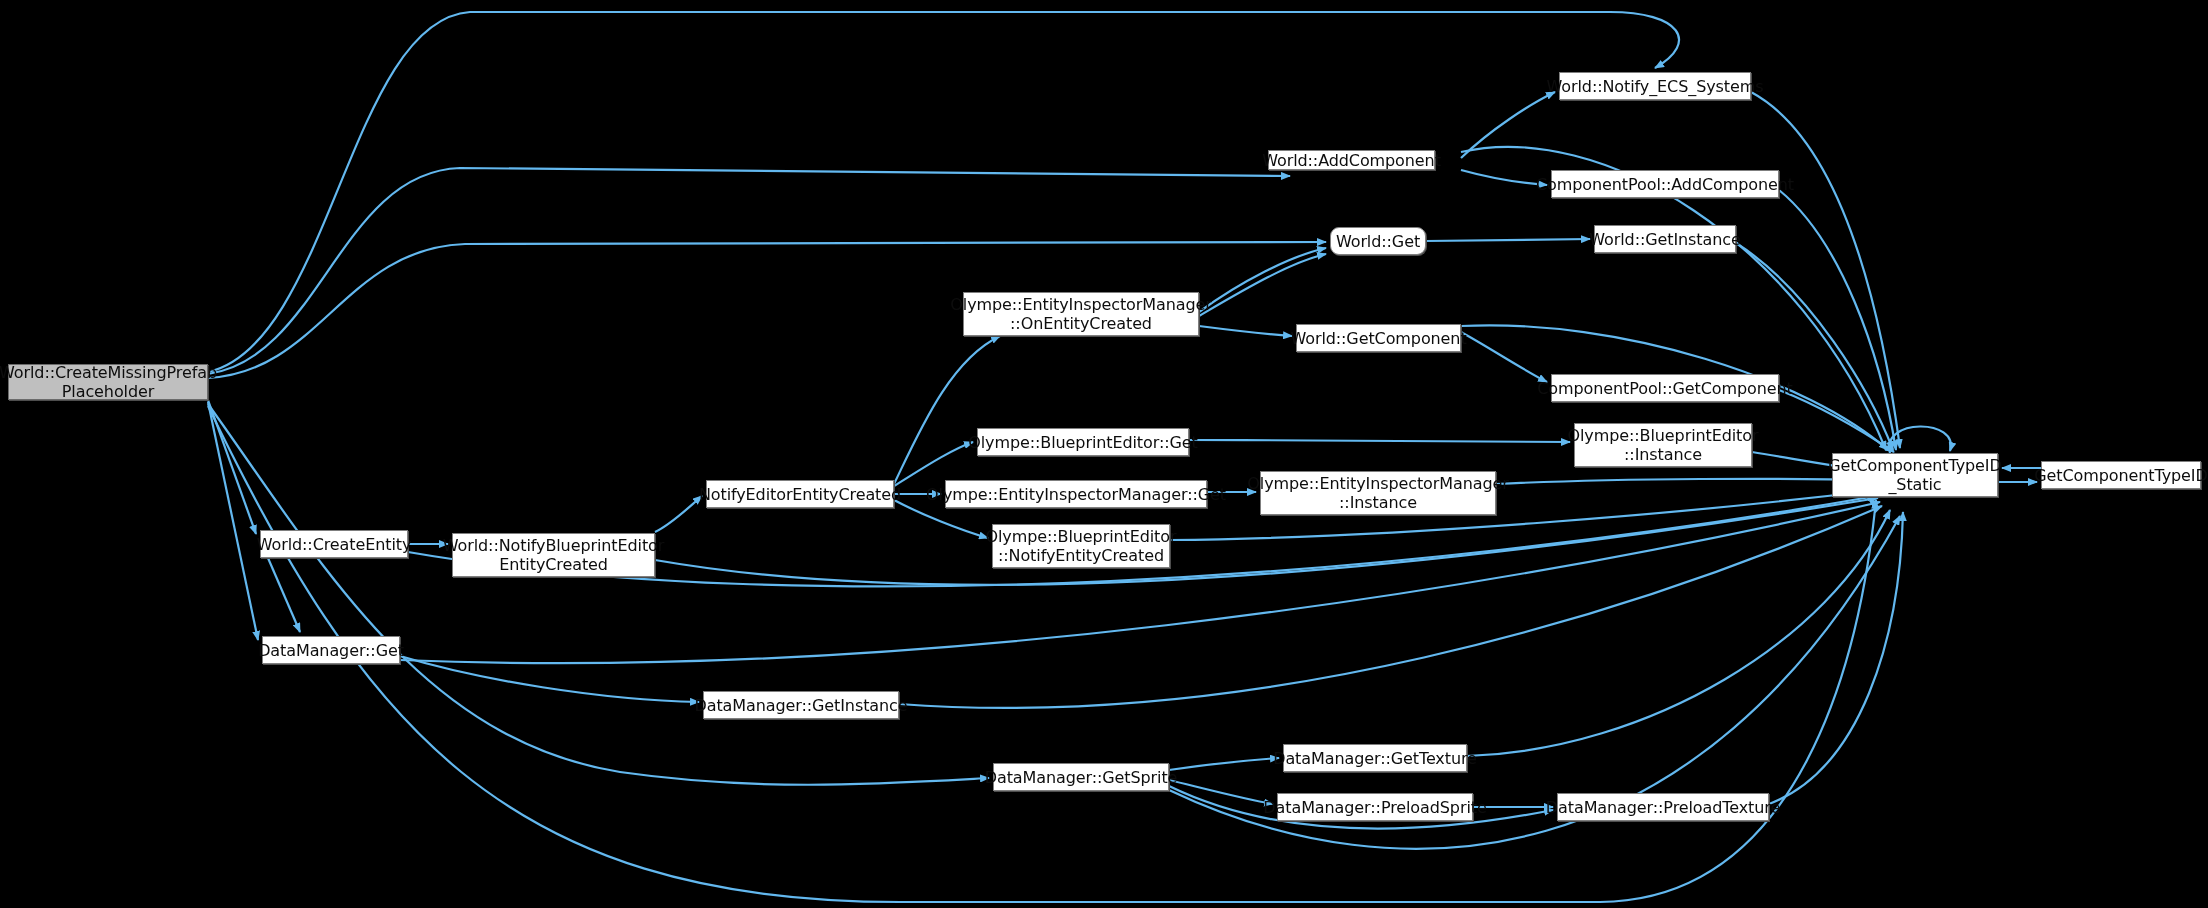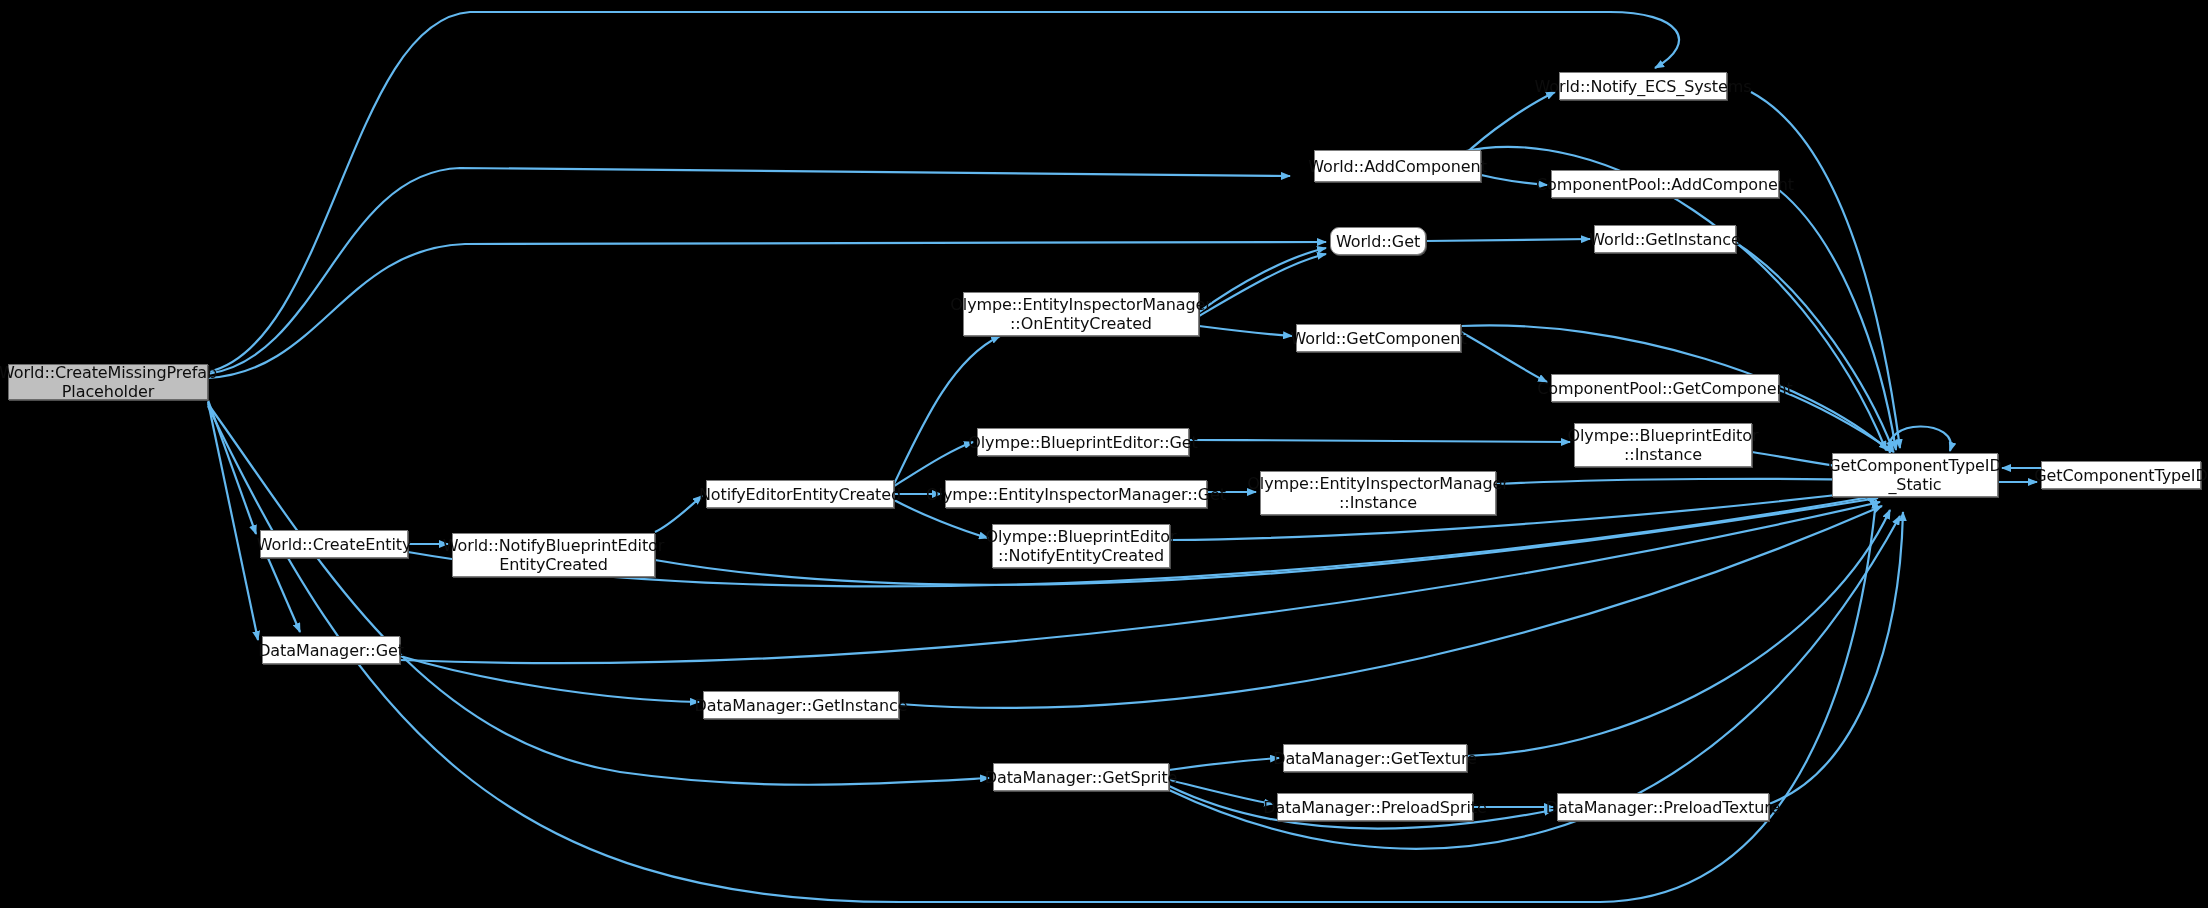--- a/index.html
+++ b/index.html
@@ -81,22 +81,22 @@
         <path d="M 1169,786 C 1280,840 1420,836 1553,810" fill="none" stroke="#63b8ef" stroke-width="2.2" marker-end="url(#arrow)"></path>
         <path d="M 1467,756 C 1650,750 1830,640 1890,510" fill="none" stroke="#63b8ef" stroke-width="2.2" marker-end="url(#arrow)"></path>
         <path d="M 1473,807 L 1553,807" fill="none" stroke="#63b8ef" stroke-width="2.2" marker-end="url(#arrow)"></path>
         <path d="M 1769,804 C 1860,770 1900,640 1903,512" fill="none" stroke="#63b8ef" stroke-width="2.2" marker-end="url(#arrow)"></path>
         <path d="M 1169,790 C 1400,900 1700,880 1900,516" fill="none" stroke="#63b8ef" stroke-width="2.2" marker-end="url(#arrow)"></path>
       </g>
   </svg>
   <div id="nodes-layer">
       <div class="node-box root" style="left: 8px; top: 364px; width: 200px; height: 36px;"><span class="node-label">World::CreateMissingPrefab
 Placeholder</span></div>
-      <div class="node-box" style="left: 1559px; top: 72px; width: 168px; height: 28px;"><span class="node-label">World::Notify_ECS_Systems</span></div>
-      <div class="node-box" style="left: 1314px; top: 150px; width: 167px; height: 32px;"><span class="node-label">World::AddComponent</span></div>
+      <div class="node-box" style="left: 1559px; top: 72px; width: 192px; height: 28px;"><span class="node-label">World::Notify_ECS_Systems</span></div>
+      <div class="node-box" style="left: 1268px; top: 150px; width: 167px; height: 20px;"><span class="node-label">World::AddComponent</span></div>
       <div class="node-box" style="left: 1551px; top: 170px; width: 228px; height: 28px;"><span class="node-label">ComponentPool::AddComponent</span></div>
       <div class="node-box" style="left: 1330px; top: 227px; width: 96px; height: 28px; border-radius: 9px;"><span class="node-label">World::Get</span></div>
       <div class="node-box" style="left: 1594px; top: 225px; width: 142px; height: 28px;"><span class="node-label">World::GetInstance</span></div>
       <div class="node-box" style="left: 963px; top: 292px; width: 236px; height: 44px;"><span class="node-label">Olympe::EntityInspectorManager
 ::OnEntityCreated</span></div>
       <div class="node-box" style="left: 1296px; top: 324px; width: 165px; height: 28px;"><span class="node-label">World::GetComponent</span></div>
       <div class="node-box" style="left: 1551px; top: 374px; width: 228px; height: 28px;"><span class="node-label">ComponentPool::GetComponent</span></div>
       <div class="node-box" style="left: 977px; top: 428px; width: 212px; height: 28px;"><span class="node-label">Olympe::BlueprintEditor::Get</span></div>
       <div class="node-box" style="left: 1574px; top: 423px; width: 178px; height: 44px;"><span class="node-label">Olympe::BlueprintEditor
 ::Instance</span></div>

